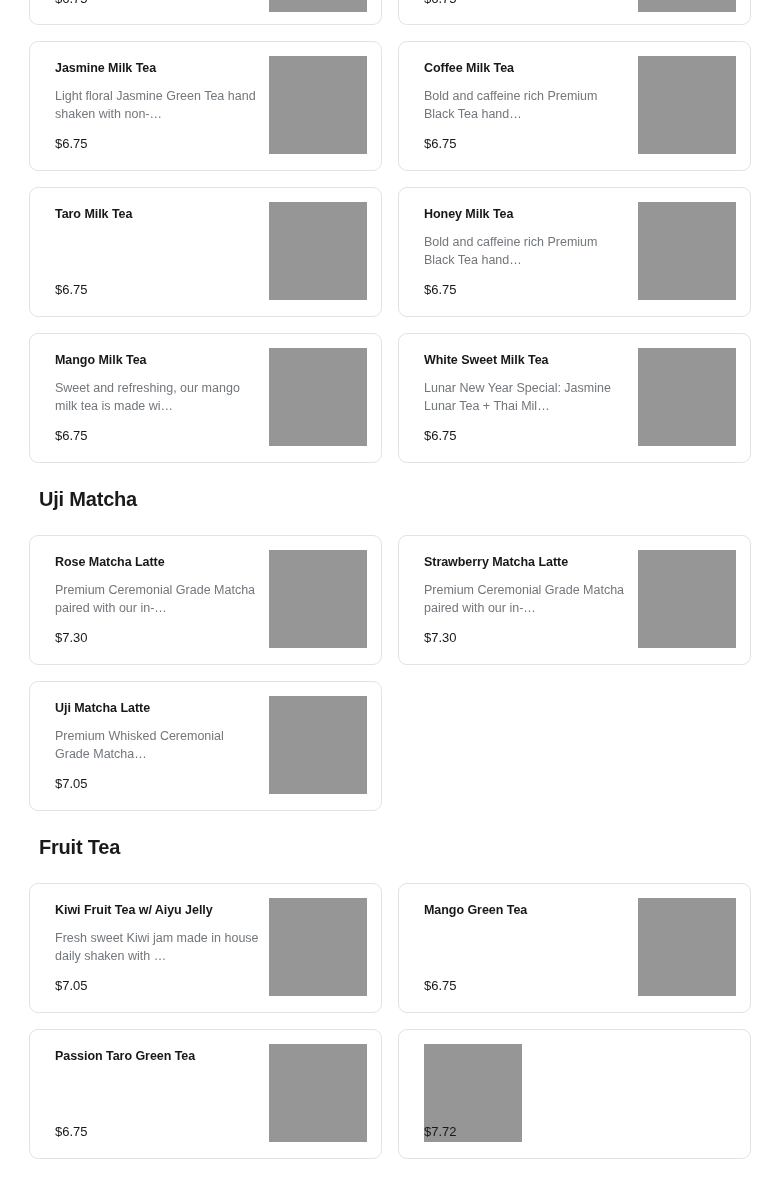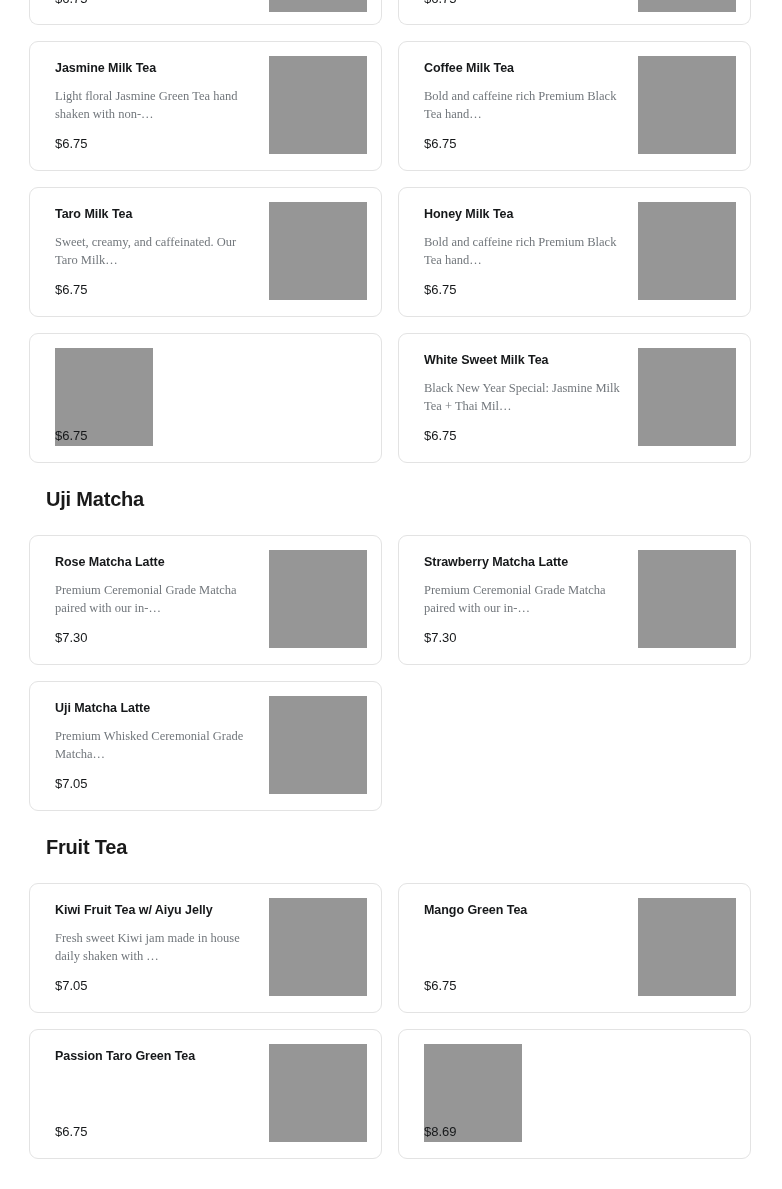--- a/index.html
+++ b/index.html
@@ -23,21 +23,21 @@
 
   
   .section { margin: 0; }
 
   .section-title {
     font-size: 20px;
     font-weight: 700;
     color: #1a1a1a;
     letter-spacing: -0.2px;
     padding: 0 0 0 39px;
-    margin: 7px;
+    margin: 0;
     line-height: 24px;
   }
 
   .section-head-block {
     height: 72px;
     display: flex;
     align-items: center;
   }
 
   
@@ -89,21 +89,20 @@
     font-size: 12.5px;
     font-weight: 400;
     color: #72777c;
     line-height: 17.5px;
     margin: 0;
     display: -webkit-box;
     -webkit-line-clamp: 2;
     -webkit-box-orient: vertical;
     overflow: hidden;
     max-height: 35px;
-    font-family: Liberation Serif, serif;
   }
 
   .card-price {
     font-size: 13px;
     font-weight: 400;
     color: #16181a;
     line-height: 16px;
     margin: 0;
     position: absolute;
     left: 25px;
@@ -197,50 +196,53 @@
           </div>
           <div class="card-image"></div>
         </div>
         <div class="card-price">$6.75</div>
       </div>
 
       <div class="card">
         <div class="card-inner">
           <div class="card-text">
             <div class="card-title">Taro Milk Tea</div>
-            <div class="card-desc">Sweet, creamy, and caffeinated. Our Taro Milk…</div>
           </div>
           <div class="card-image"></div>
         </div>
         <div class="card-price">$6.75</div>
       </div>
 
       <div class="card">
         <div class="card-inner">
           <div class="card-text">
             <div class="card-title">Honey Milk Tea</div>
             <div class="card-desc">Bold and caffeine rich Premium Black Tea hand…</div>
           </div>
           <div class="card-image"></div>
         </div>
         <div class="card-price">$6.75</div>
       </div>
 
       <div class="card">
         <div class="card-inner">
+          <div class="card-text">
+            <div class="card-title">Mango Milk Tea</div>
+            <div class="card-desc">Sweet and refreshing, our mango milk tea is made wi…</div>
+          </div>
           <div class="card-image"></div>
         </div>
         <div class="card-price">$6.75</div>
       </div>
 
       <div class="card">
         <div class="card-inner">
           <div class="card-text">
             <div class="card-title">White Sweet Milk Tea</div>
-            <div class="card-desc">Black New Year Special: Jasmine Milk Tea + Thai Mil…</div>
+            <div class="card-desc">Lunar New Year Special: Jasmine Lunar Tea + Thai Mil…</div>
           </div>
           <div class="card-image"></div>
         </div>
         <div class="card-price">$6.75</div>
       </div>
 
     </div>
   </div>
 
   <div class="section">
@@ -319,19 +321,19 @@
           </div>
           <div class="card-image"></div>
         </div>
         <div class="card-price">$6.75</div>
       </div>
 
       <div class="card">
         <div class="card-inner">
           <div class="card-image"></div>
         </div>
-        <div class="card-price">$8.69</div>
+        <div class="card-price">$7.72</div>
       </div>
 
     </div>
   </div>
 
 </div>
 
 </body></html>

